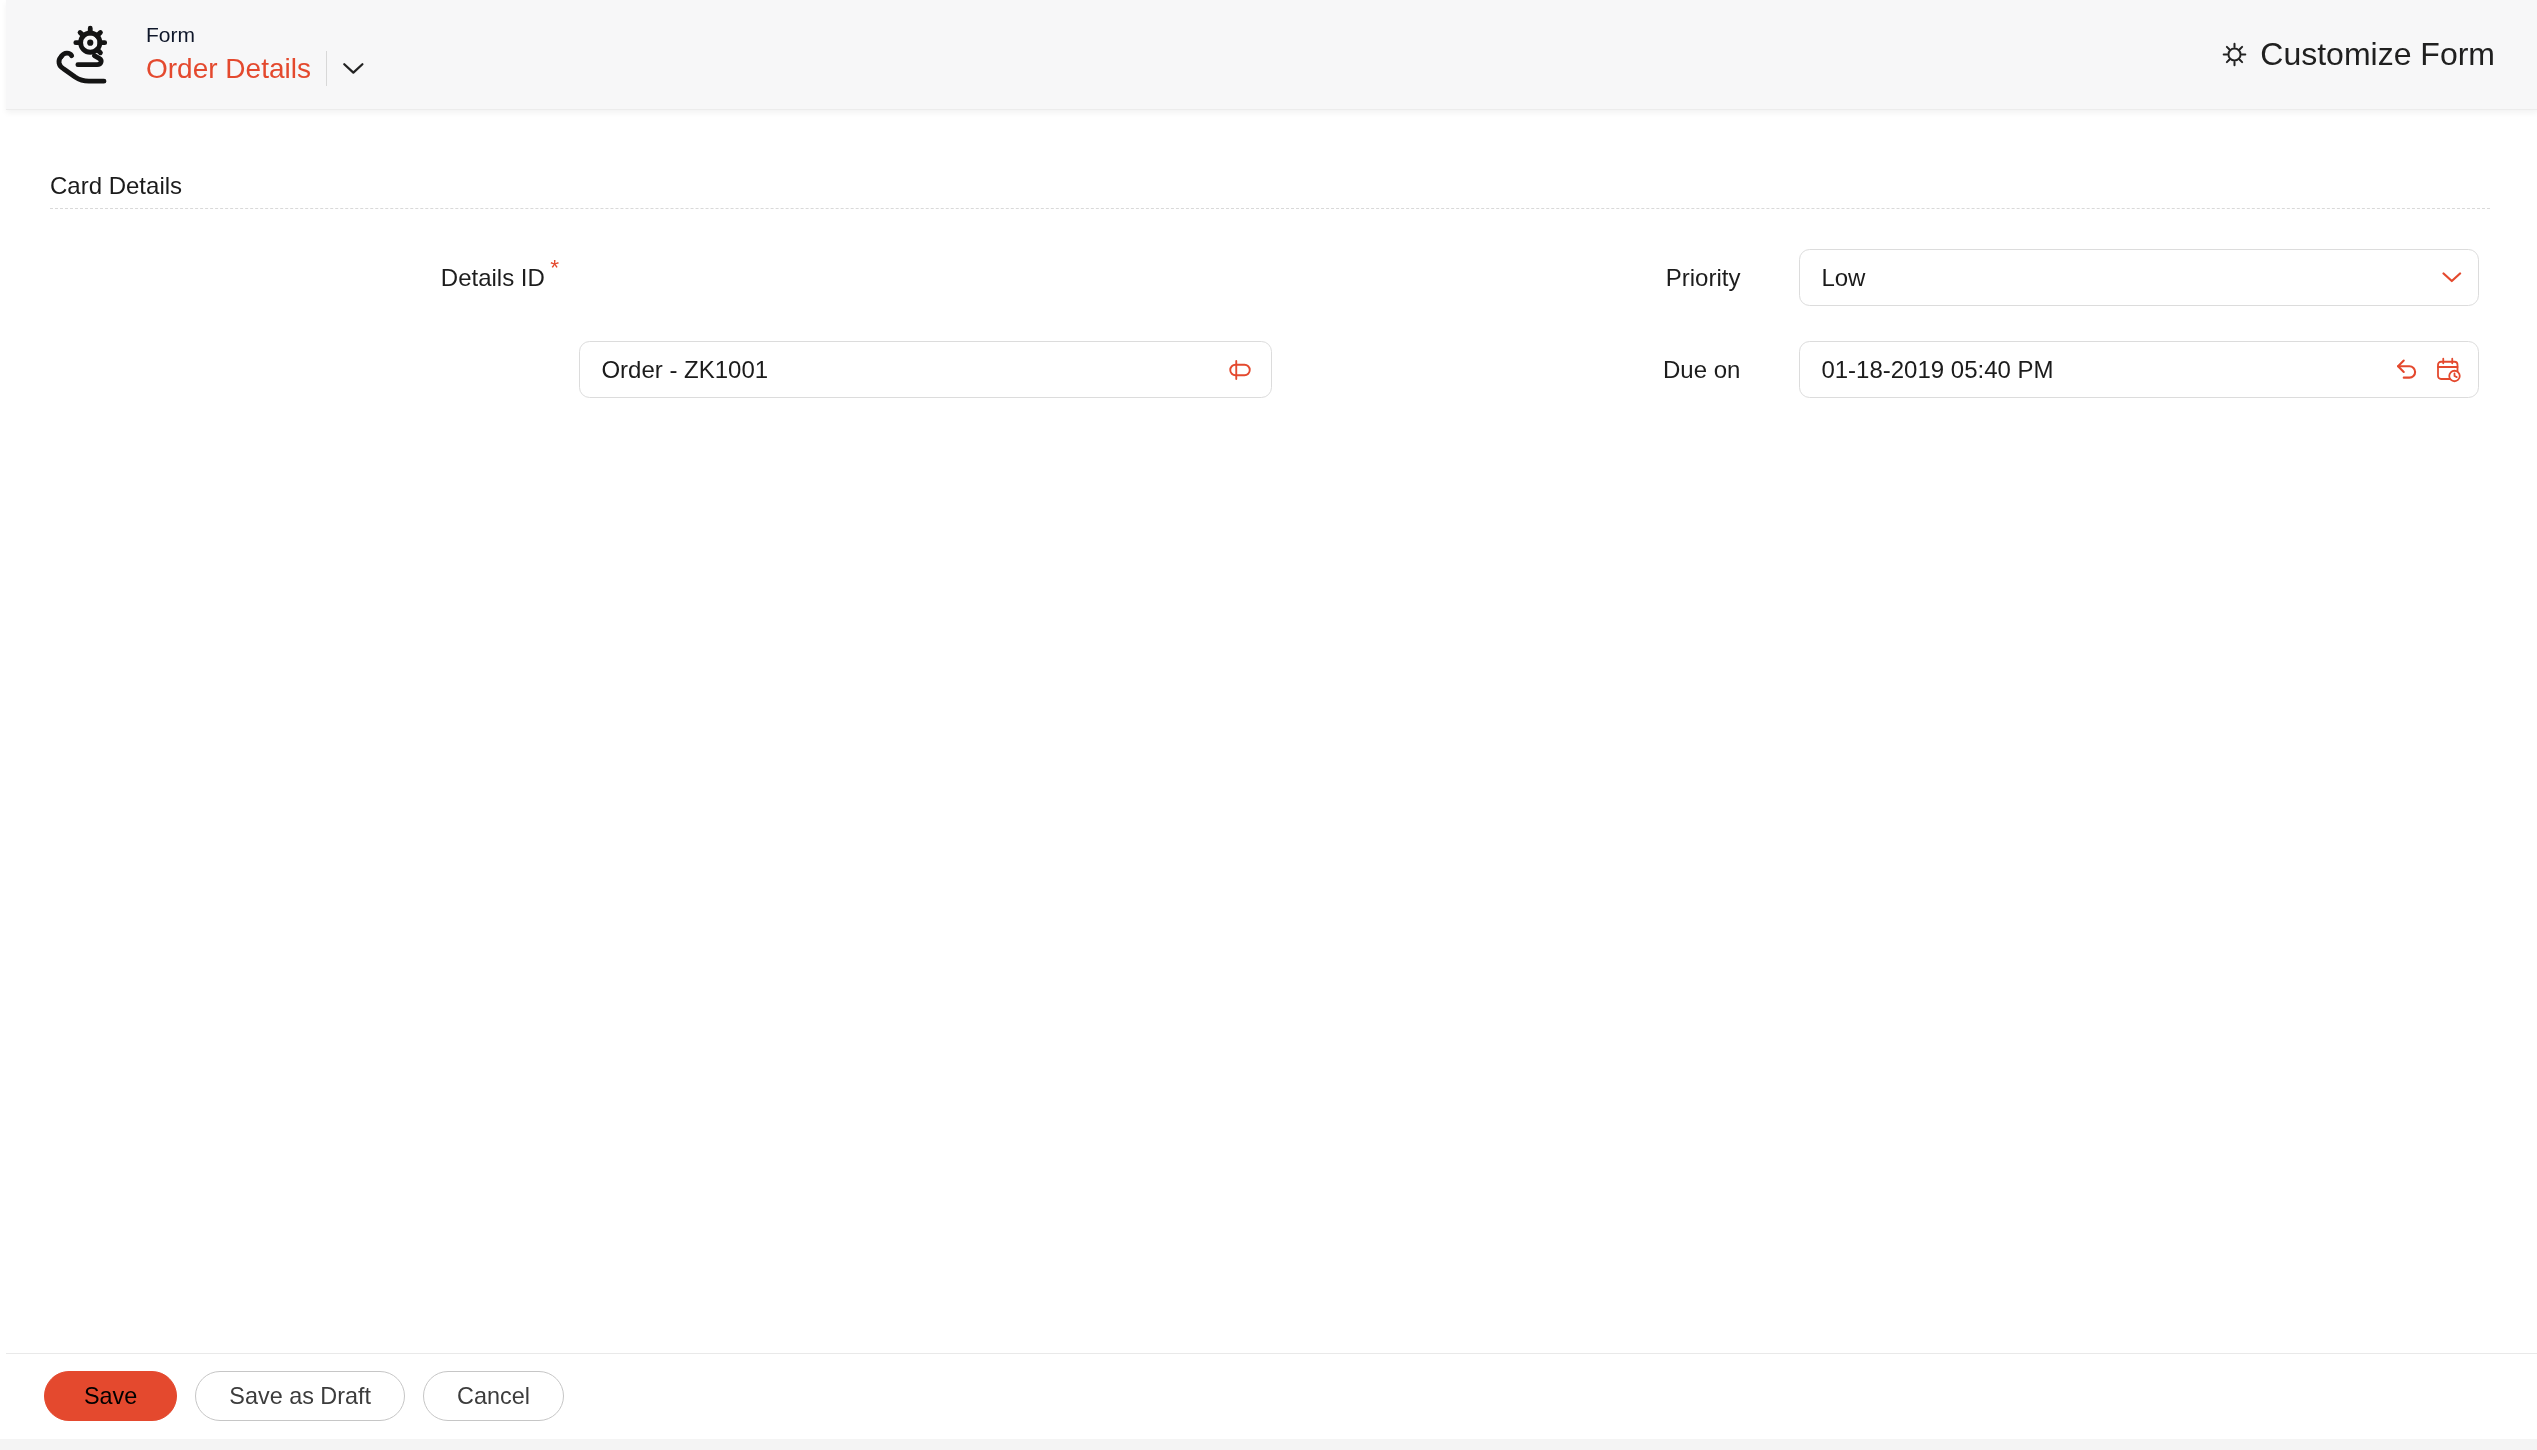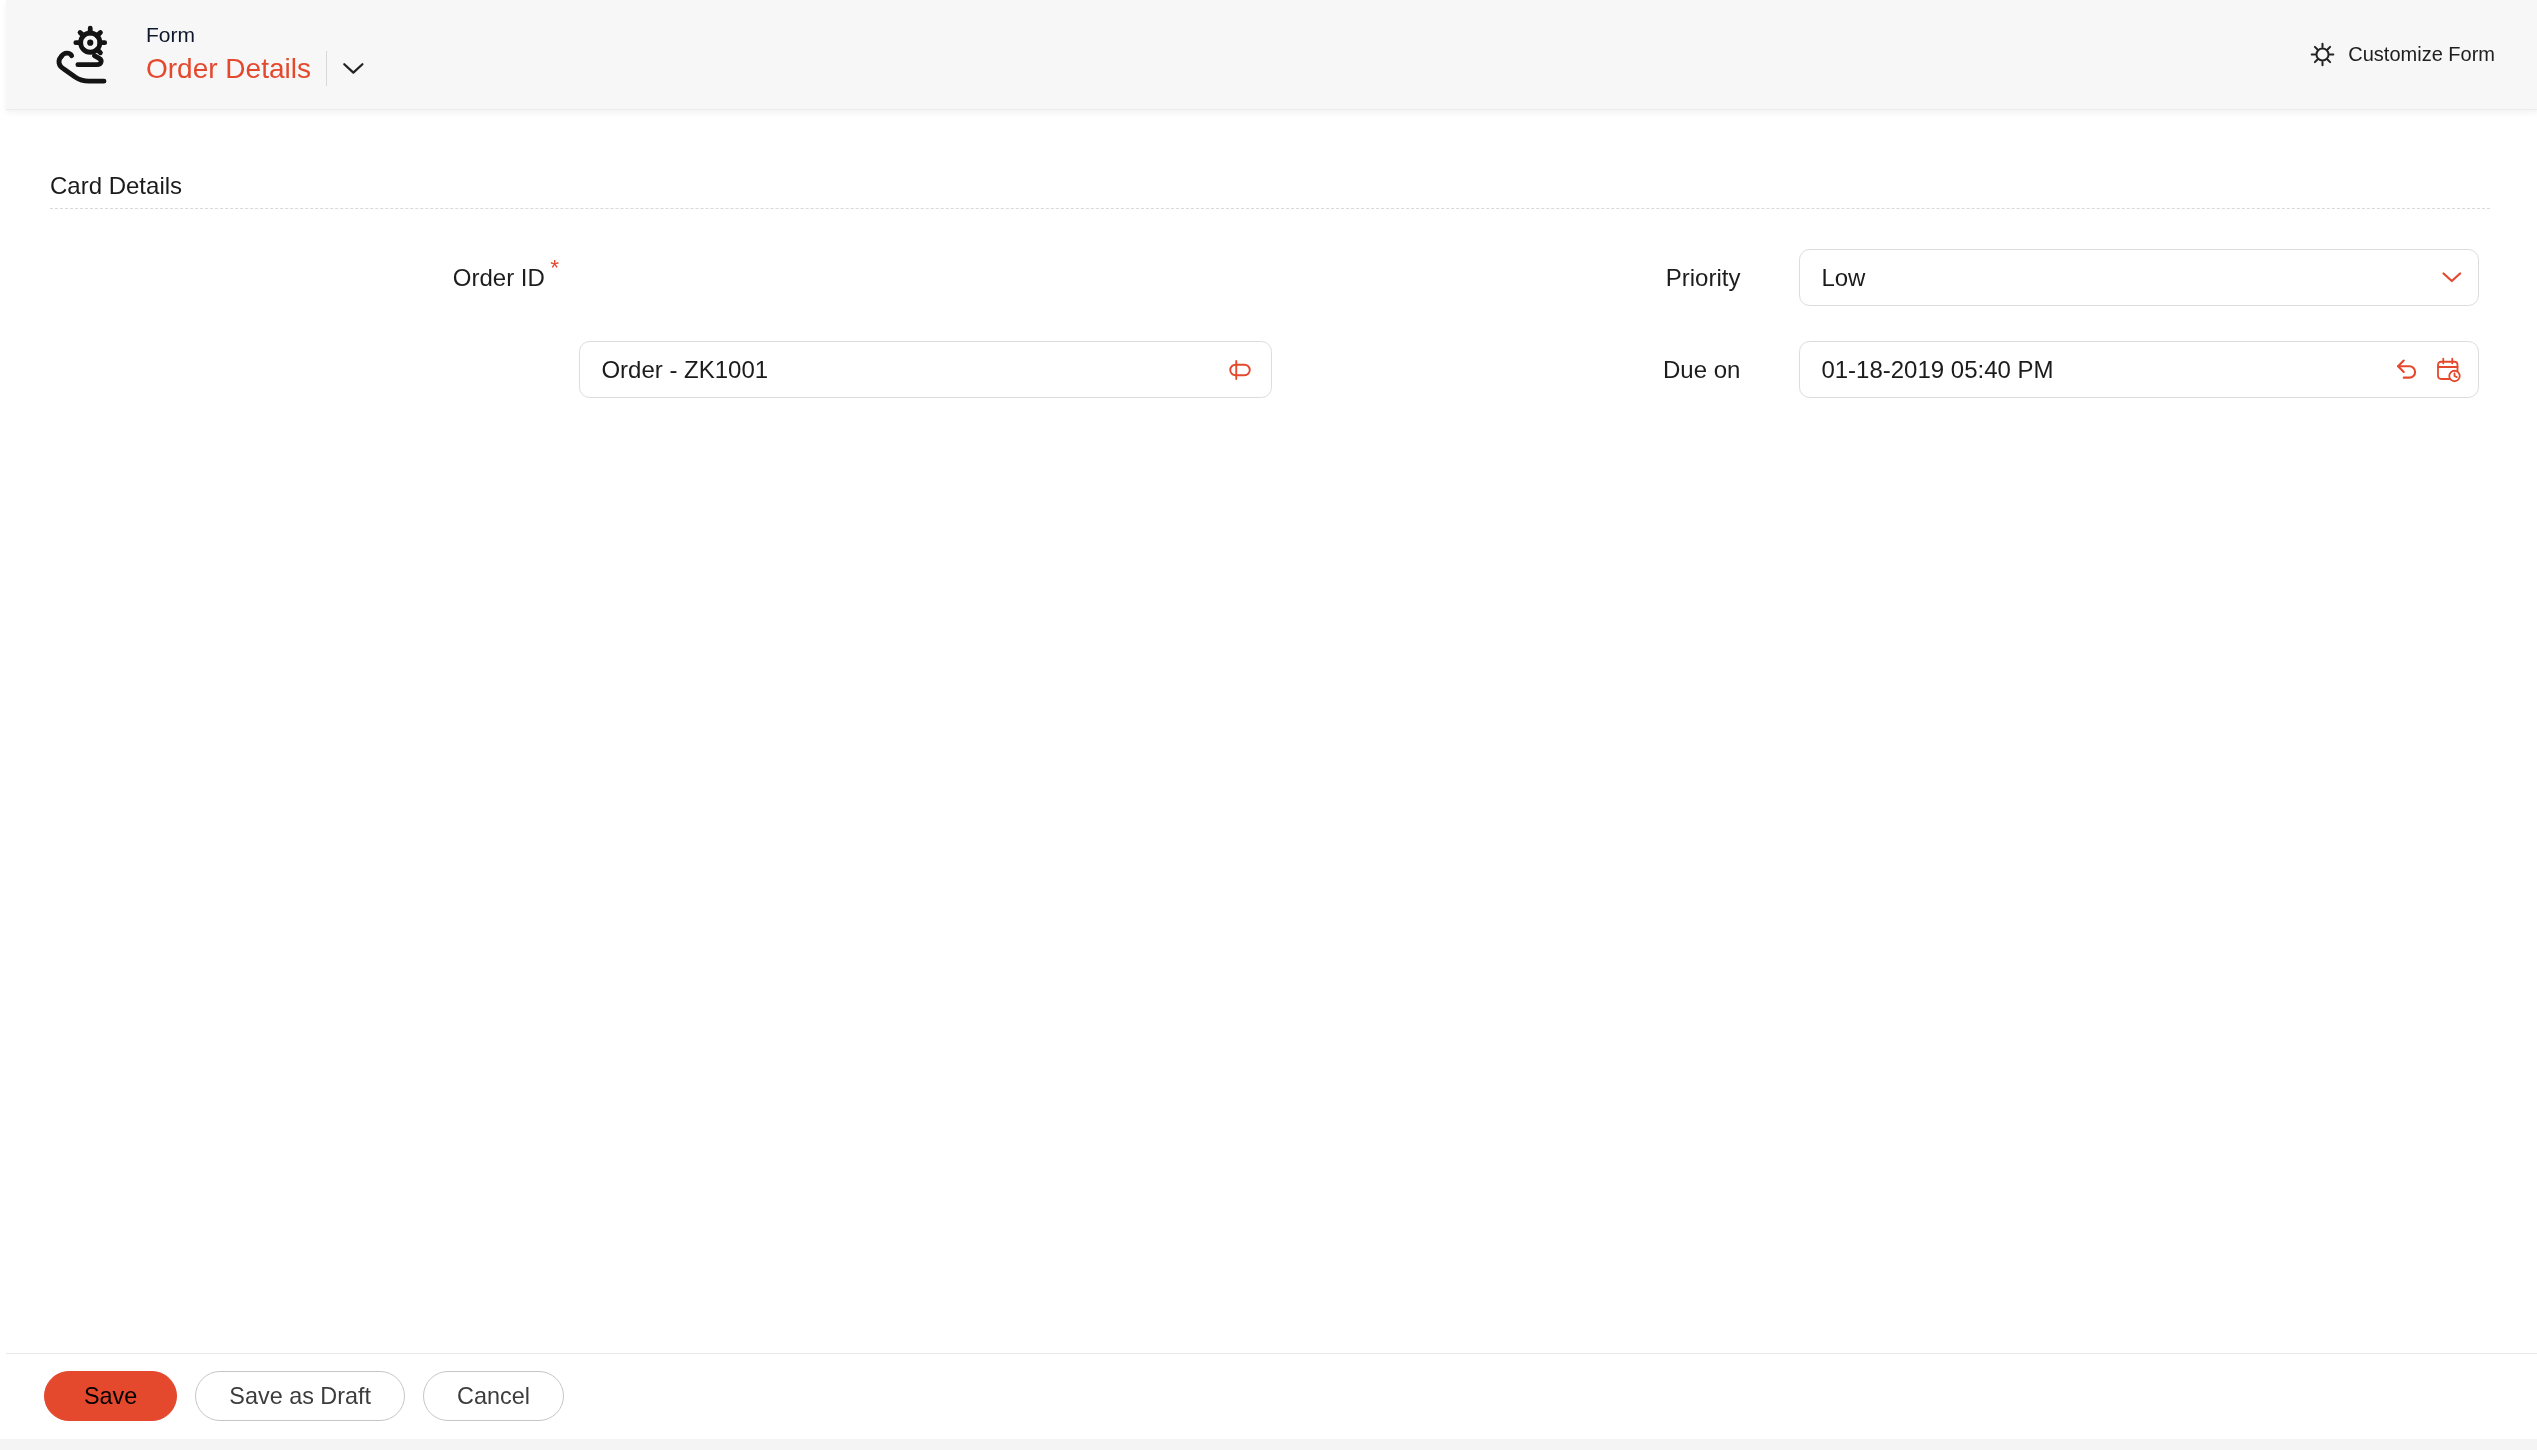--- a/index.html
+++ b/index.html
@@ -27,21 +27,21 @@
     padding:0 43px 0 47px;
   }
   .logo{flex:0 0 auto;margin-right:24px;}
   .tblock{display:flex;flex-direction:column;justify-content:center;gap:4.5px;}
   .form-label{font-size:21px;color:#0f172a;line-height:24px;}
   .trow{display:flex;align-items:center;}
   .page-title{font-size:28px;color:var(--accent);line-height:33px;}
   .vdiv{width:1.5px;height:35px;background:#d8d8d8;margin:0 15px;}
   .spacer{flex:1;}
   .customize{display:flex;align-items:center;gap:12px;cursor:pointer;}
-  .customize-label{font-size:20px;color:#202020;}
+  .customize-label{font-size:32px;color:#202020;}
 
   
   .section-title{position:absolute;left:50px;top:172px;font-size:24px;color:#1b1b1b;}
   .dashed-divider{position:absolute;left:50px;right:48px;top:208px;border-top:1.5px dashed #d9d9d9;}
 
   
   .fgrid{
     position:absolute;left:0;top:249px;
     display:grid;
     grid-template-columns:559px 20.4px 693px 468px 59px 680px;
@@ -133,21 +133,21 @@
     </span>
     <span class="customize-label">Customize Form</span>
   </div>
 </div>
 
 <div class="section-title">Card Details</div>
 <div class="dashed-divider"></div>
 
 <div class="fgrid">
 
-  <div class="lbl c-lbl1"><span>Order ID</span><span class="req">*</span></div>
+  <div class="lbl c-lbl1"><span>Details ID</span><span class="req">*</span></div>
   <div class="lbl c-lbl2"><span>Priority</span></div>
   <div class="ibox c-in2">
     <div class="field-value">Low</div>
     <span class="right-ic">
       <svg width="19.6" height="12" viewBox="0 0 26 16" fill="none" stroke="#e4492e" stroke-width="3" stroke-linecap="round" stroke-linejoin="round">
         <path d="M2 2 L13 12 L24 2"></path>
       </svg>
     </span>
   </div>
 

